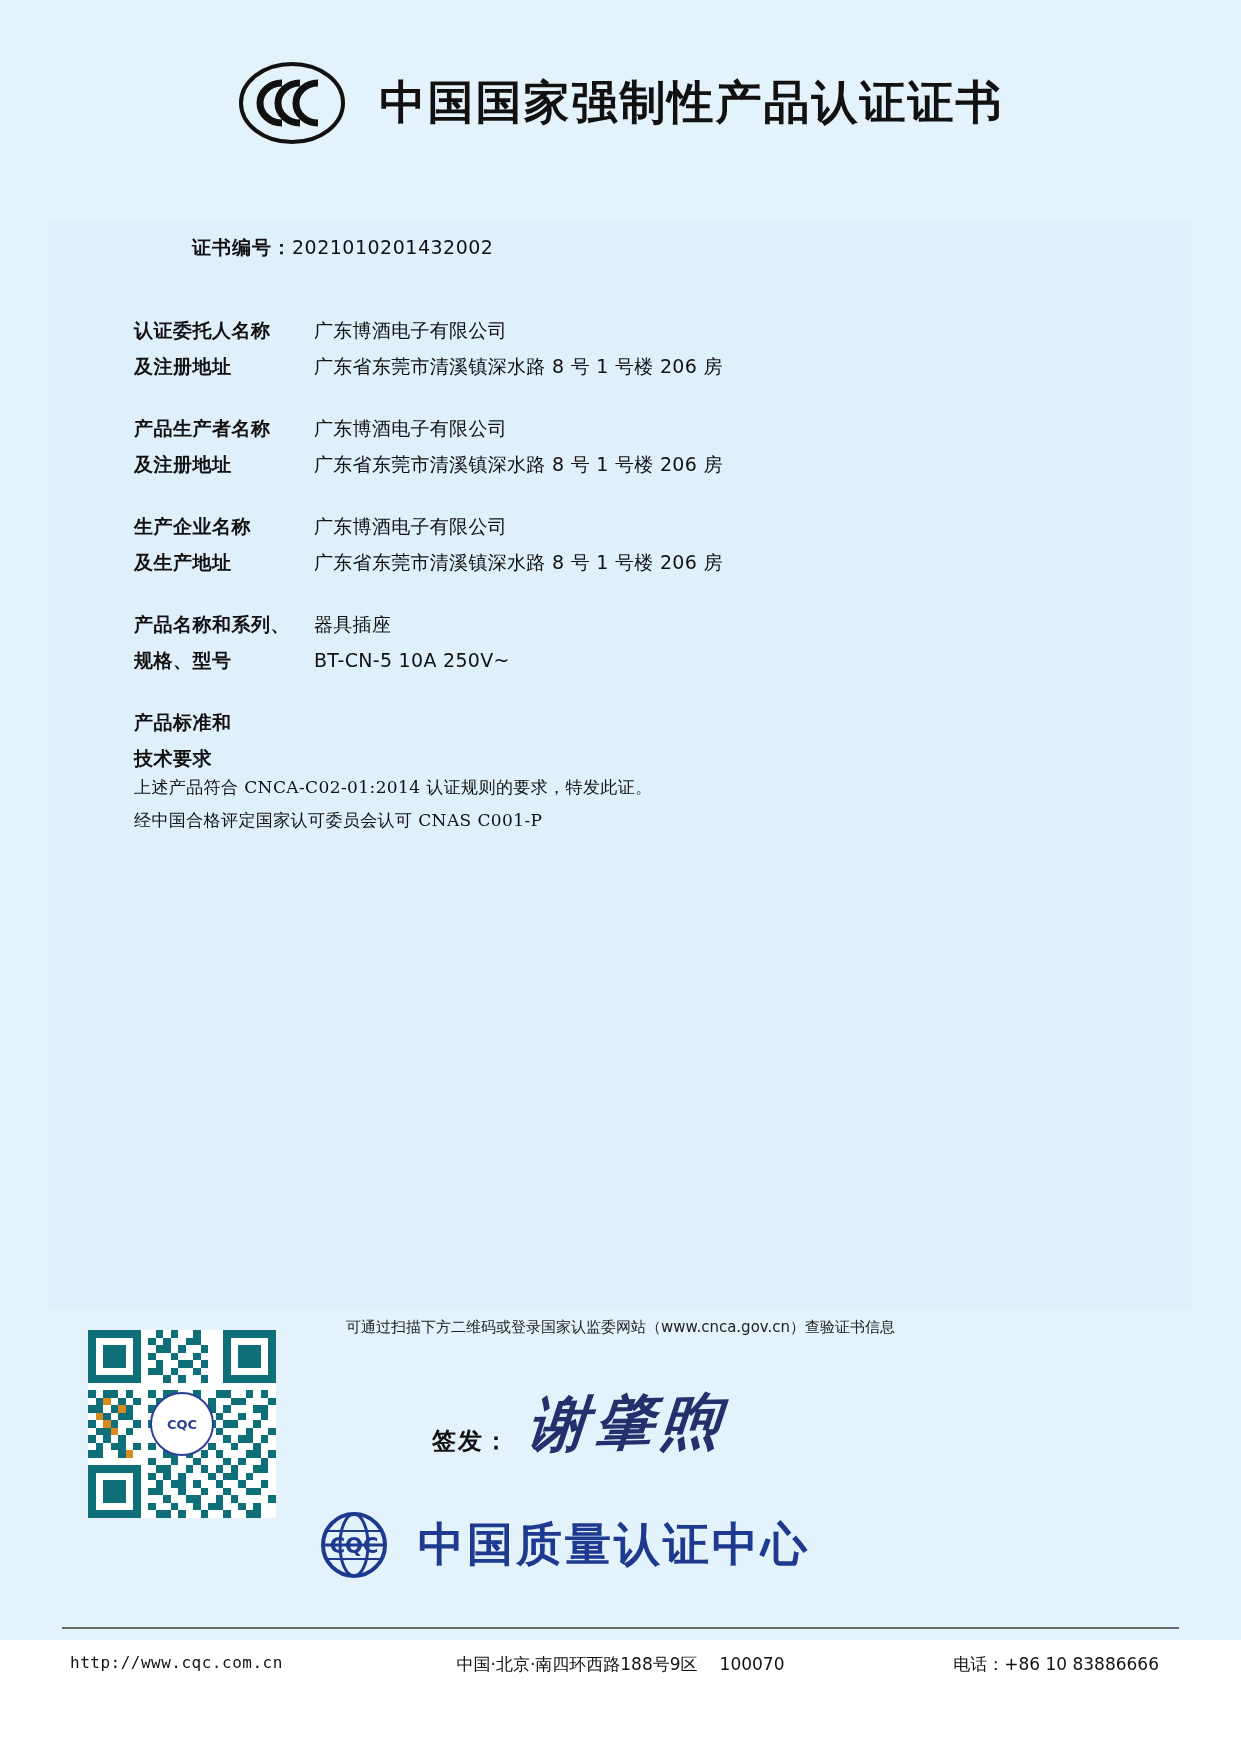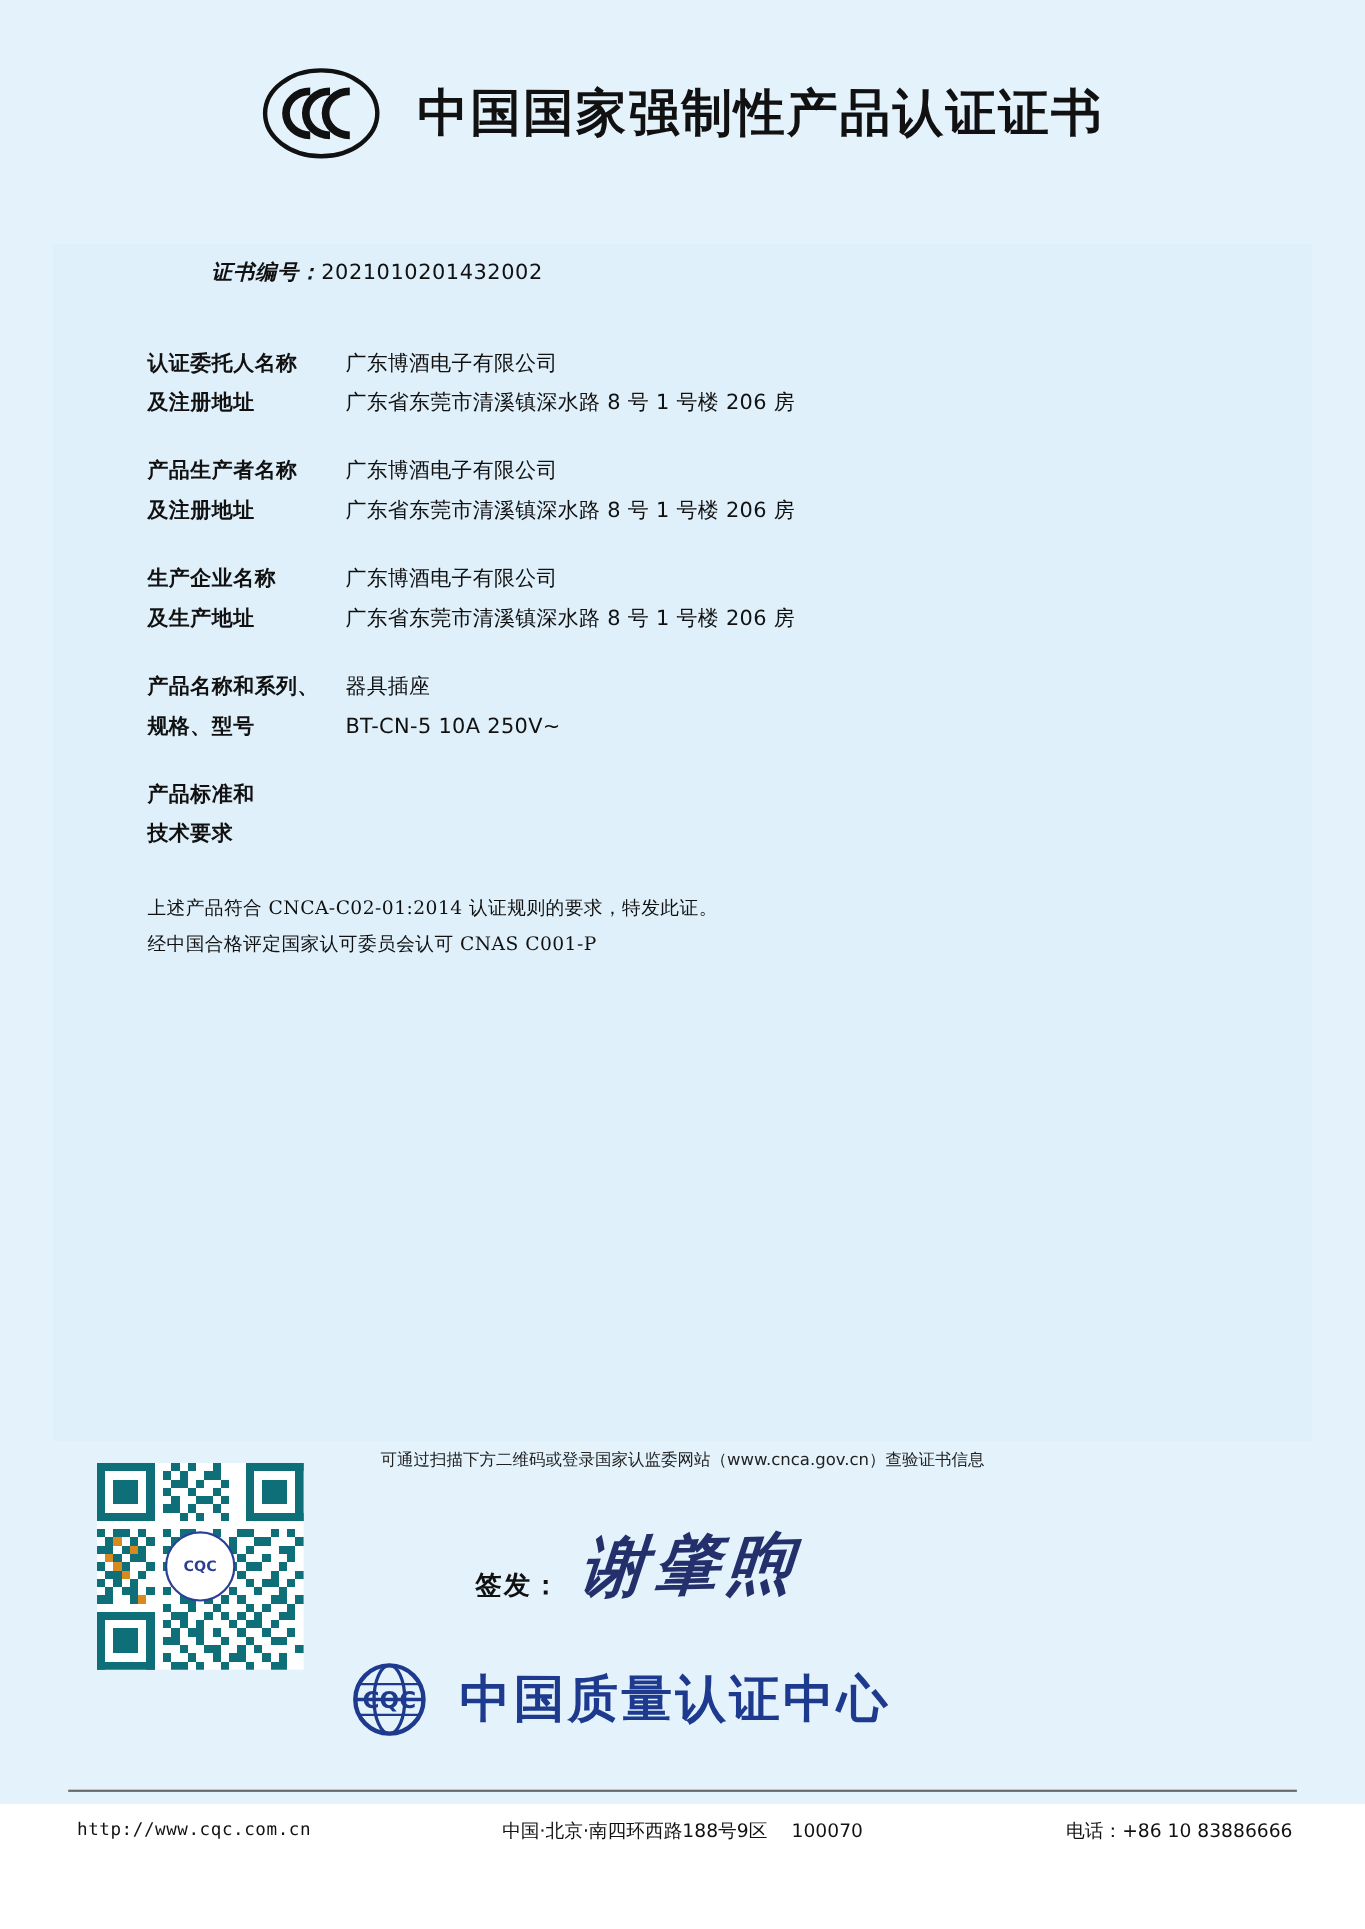--- a/index.html
+++ b/index.html
@@ -71,21 +71,20 @@
     left: 192px;
     top: 235px;
     font-size: 19px;
     color: #111;
     white-space: nowrap;
   }
   .cert-no .lbl {
     font-weight: 700;
     font-family: "DejaVu Serif", serif;
     letter-spacing: 1px;
-    font-style: italic;
   }
   .cert-no .val {
     font-family: "DejaVu Sans", sans-serif;
     letter-spacing: 0.5px;
   }
   .dates {
     position: absolute;
     right: 290px;
     top: 232px;
     text-align: left;
@@ -135,21 +134,21 @@
     letter-spacing: 0.3px;
   }
   .field-value .v2 {
     display: block;
   }
 
   
   .statements {
     position: absolute;
     left: 134px;
-    top: 810px;
+    top: 771px;
     width: 960px;
   }
   .statement {
     font-size: 17px;
     line-height: 33px;
     font-family: "DejaVu Serif", serif;
     color: #111;
     letter-spacing: 0.4px;
   }
 
@@ -275,21 +274,21 @@
   }
   .footer .f-center {
     position: absolute;
     left: 0;
     top: 8px;
     width: 1117px;
     text-align: center;
   }
   .footer .f-right {
     position: absolute;
-    right: 4px;
+    right: 20px;
     top: 8px;
     white-space: nowrap;
   }
   .footer .f-center .addr { margin-right: 22px; }
 </style>
 </head>
 <body>
 
 <div class="page">
 

